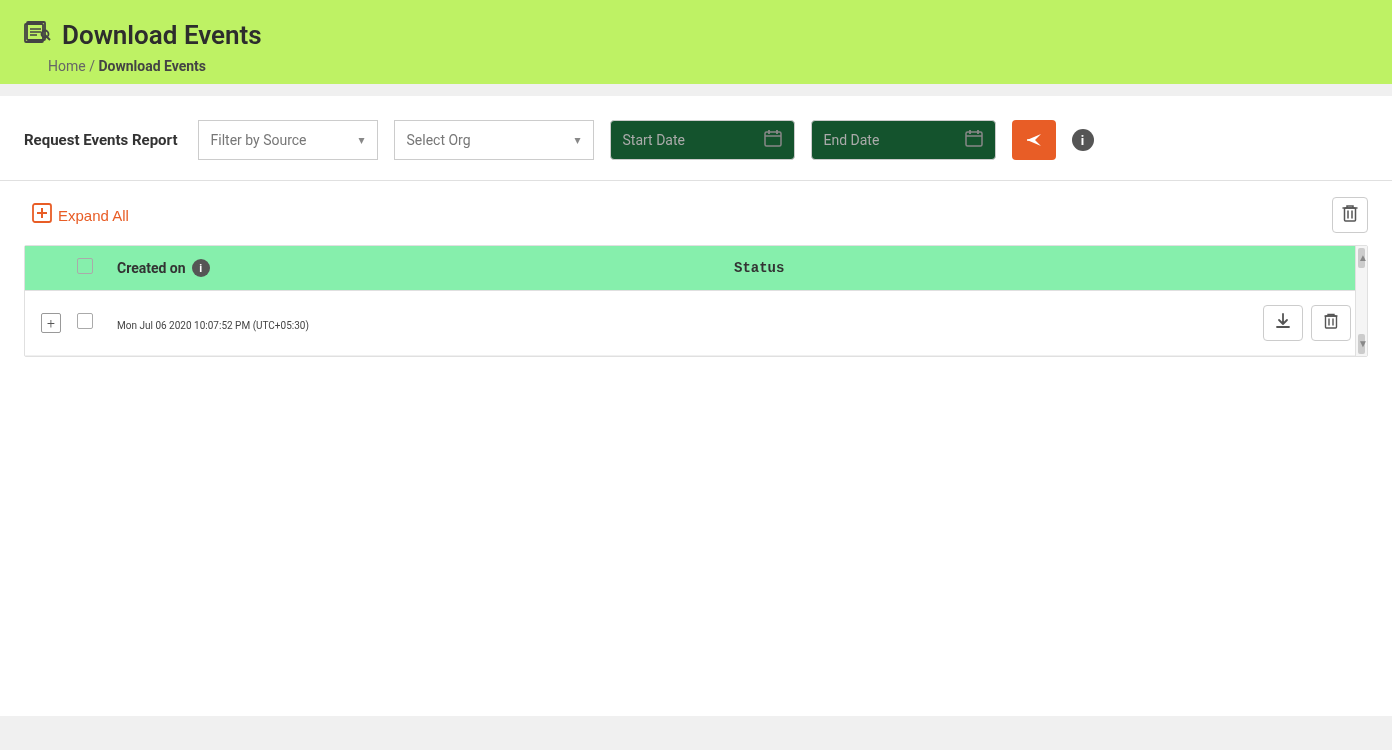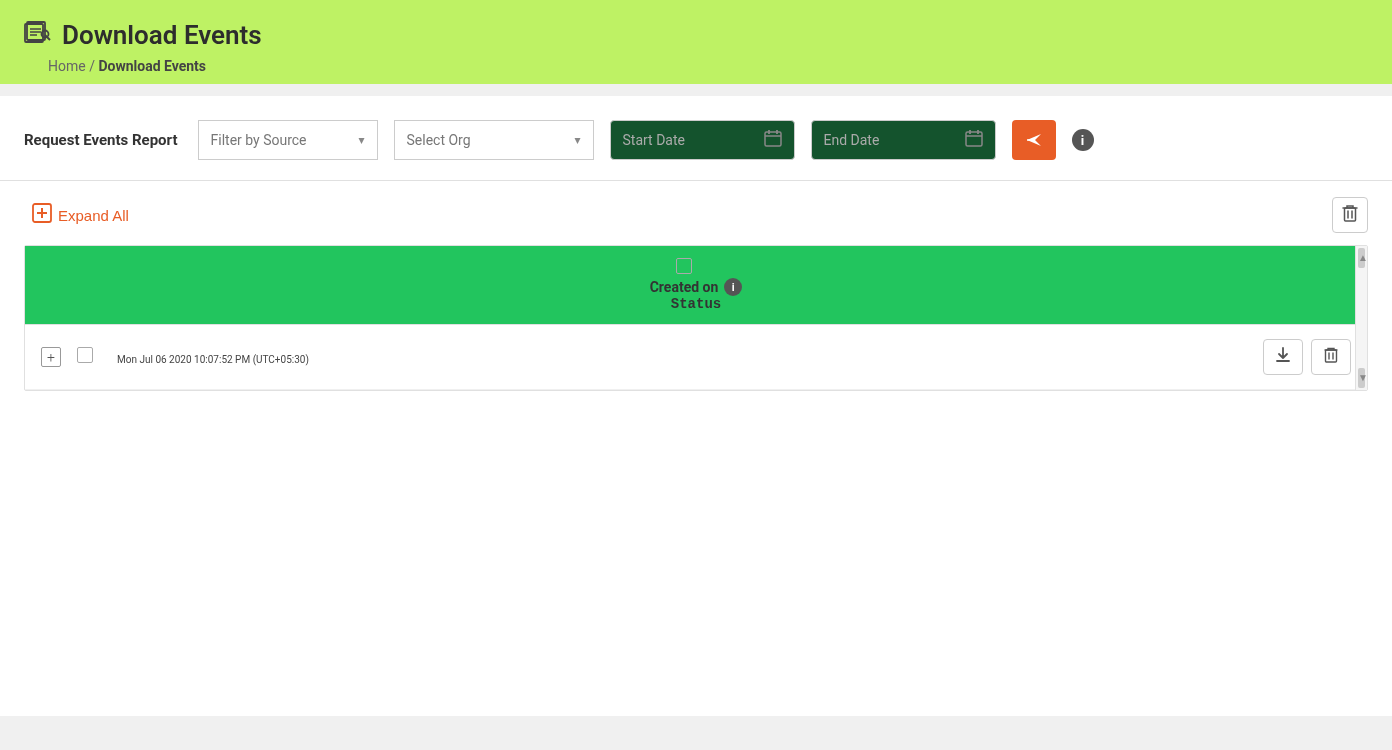--- a/index.html
+++ b/index.html
@@ -193,22 +193,21 @@
       border: 1px solid #e0e0e0;
       border-radius: 2px;
       position: relative;
     }
 
     .table-header {
       display: flex;
       align-items: center;
       padding: 12px 16px;
       border-bottom: 1px solid #e0e0e0;
-      background: #22c55e;
-      flex-direction: column;
+      background: #86efac;
     }
 
     .col-check {
       width: 40px;
       flex-shrink: 0;
     }
 
     .col-expand {
       width: 36px;
       flex-shrink: 0;

